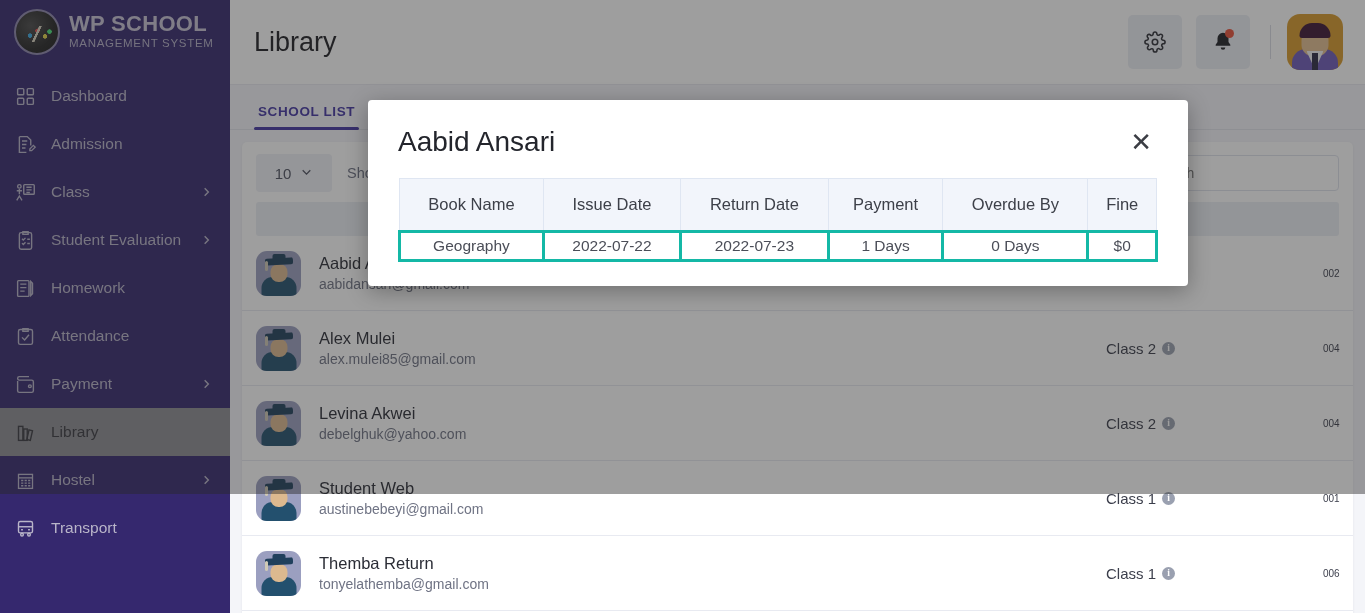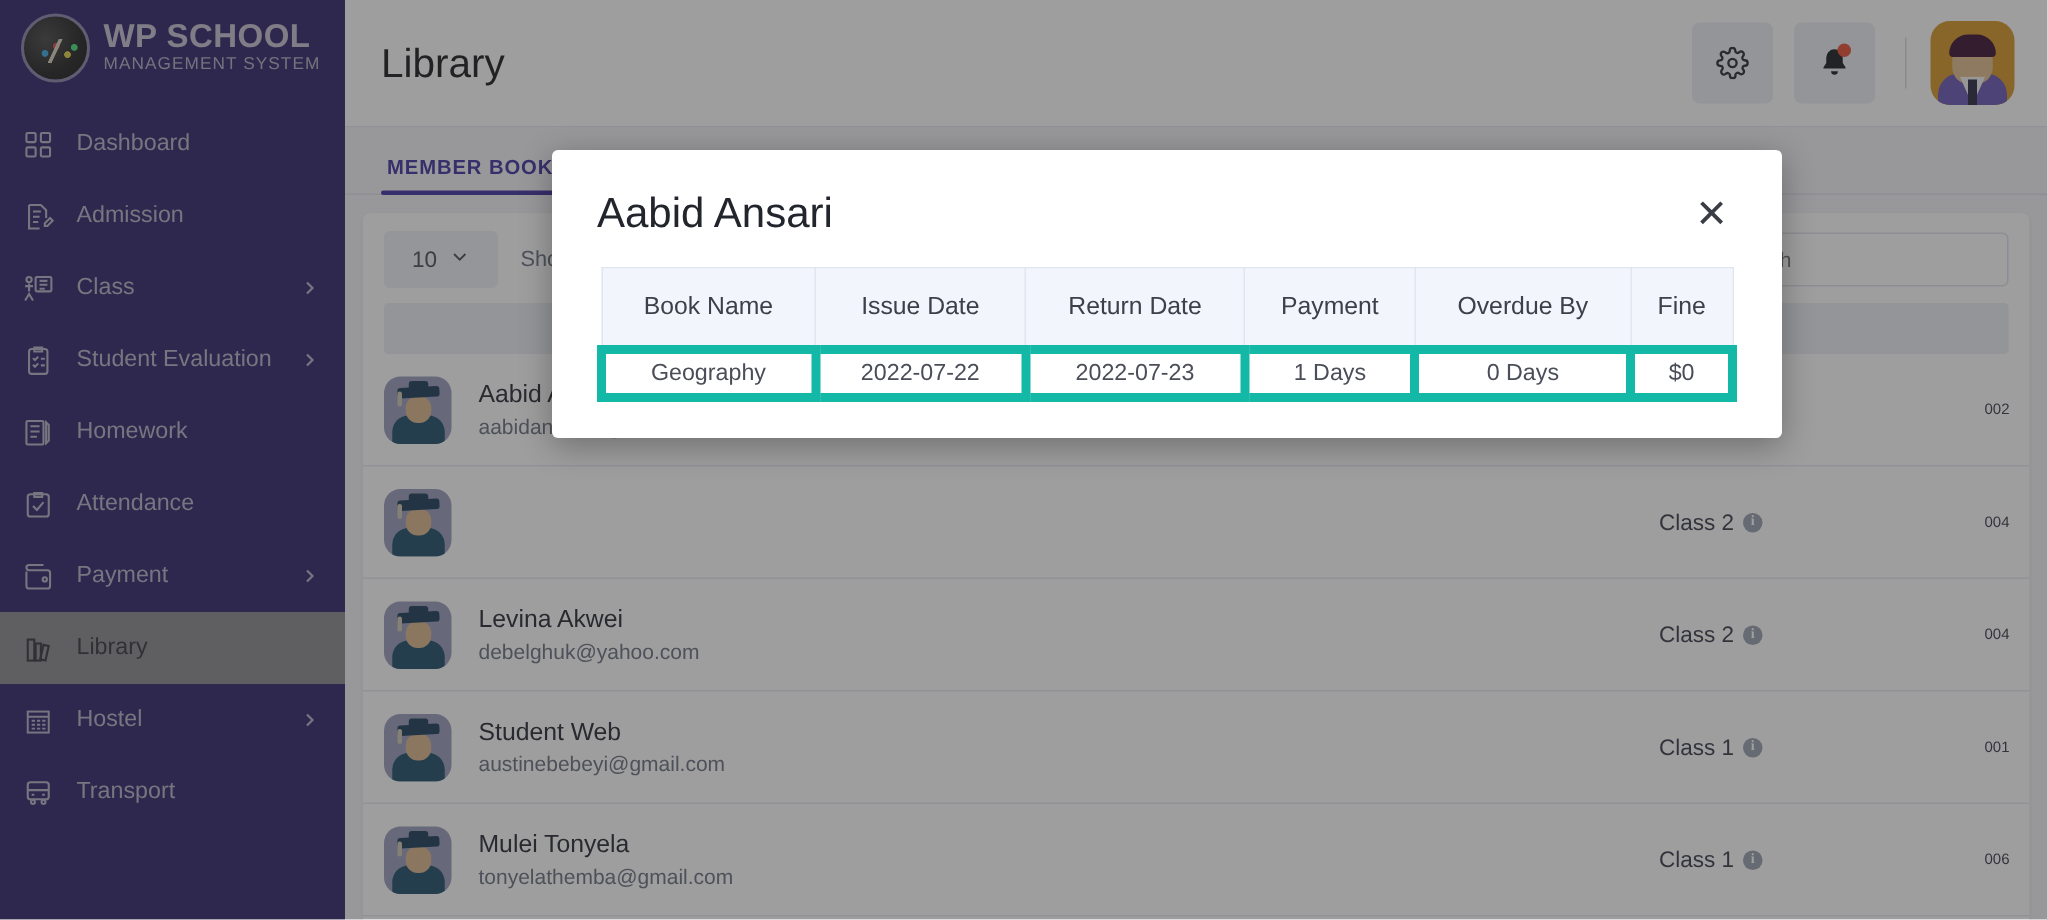--- a/index.html
+++ b/index.html
@@ -2,21 +2,21 @@
 <html><head>
 <meta charset="utf-8">
 <style>
   * { box-sizing: border-box; margin: 0; padding: 0; }
   html, body {
     width: 1365px; height: 613px;
     overflow: hidden;
     font-family: "Liberation Sans", sans-serif;
     background: #ffffff;
   }
-  #app { position: relative; width: 1365px; height: 613px; }
+  #app { position: relative; width: 1365px; height: 494px; }
 
   
   .sidebar {
     position: absolute; left: 0; top: 0;
     width: 230px; height: 613px;
     background: #35286e;
     overflow: hidden;
   }
   .brand {
     display: flex; align-items: center;
@@ -230,21 +230,21 @@
   .modal-table {
     margin: 6px 30px 0 30px; width: calc(100% - 60px);
     border-collapse: collapse; border: 1px solid #dfe6f2;
   }
   .modal-table th {
     background: #f2f5fb; border: 1px solid #dfe6f2;
     font-weight: normal; font-size: 16.5px; color: #3d4049;
     padding: 16px 8px; text-align: center;
   }
   .modal-table td {
-    border: 6px solid #14b8a6; font-size: 15.5px; color: #4b4e58;
+    border: 3px solid #14b8a6; font-size: 15.5px; color: #4b4e58;
     padding: 4px 8px; text-align: center; background: #fff;
   }
 </style>
 </head>
 <body>
 
 <div id="app">
 
   <aside class="sidebar">
     <div class="brand">
@@ -423,21 +423,21 @@
           <span class="body"></span>
           <span class="head"></span>
           <span class="hair"></span>
           <span class="shirt"></span>
           <span class="tie"></span>
         </div>
       </div>
     </div>
 
     <div class="tabs">
-      <div class="tab active">MEMBER BOOK</div>
+      <div class="tab active">SCHOOL LIST</div>
       <div class="tab">BOOK LIST</div>
     </div>
 
     <div class="card">
 
       <div class="toolbar">
         <div class="len-select">
           <span>10</span>
           <span class="cv"><svg width="13" height="13" viewBox="0 0 24 24" fill="none" stroke="#4e5160" stroke-width="2.4">
                 <path d="M5 8l7 7 7-7"></path>
@@ -477,20 +477,24 @@
         </div>
 
         <div class="row rowpos">
           <div class="row-avatar">
               <span class="gown"></span>
               <span class="face"></span>
               <span class="cap"></span>
               <span class="capt"></span>
               <span class="tassel"></span>
             </div>
+          <div class="row-id">
+            <div class="row-name">Alex Mulei</div>
+            <div class="row-email">alex.mulei85@gmail.com</div>
+          </div>
           <div class="col-class">
             <span>Class 2</span>
             <span class="info-ico">i</span>
           </div>
           <div class="col-num">
             <span>004</span>
 
           </div>
 
         </div>
@@ -543,21 +547,21 @@
 
         <div class="row rowpos">
           <div class="row-avatar">
               <span class="gown"></span>
               <span class="face"></span>
               <span class="cap"></span>
               <span class="capt"></span>
               <span class="tassel"></span>
             </div>
           <div class="row-id">
-            <div class="row-name">Mulei Tonyela</div>
+            <div class="row-name">Themba Return</div>
             <div class="row-email">tonyelathemba@gmail.com</div>
           </div>
           <div class="col-class">
             <span>Class 1</span>
             <span class="info-ico">i</span>
           </div>
           <div class="col-num">
             <span>006</span>
 
           </div>

